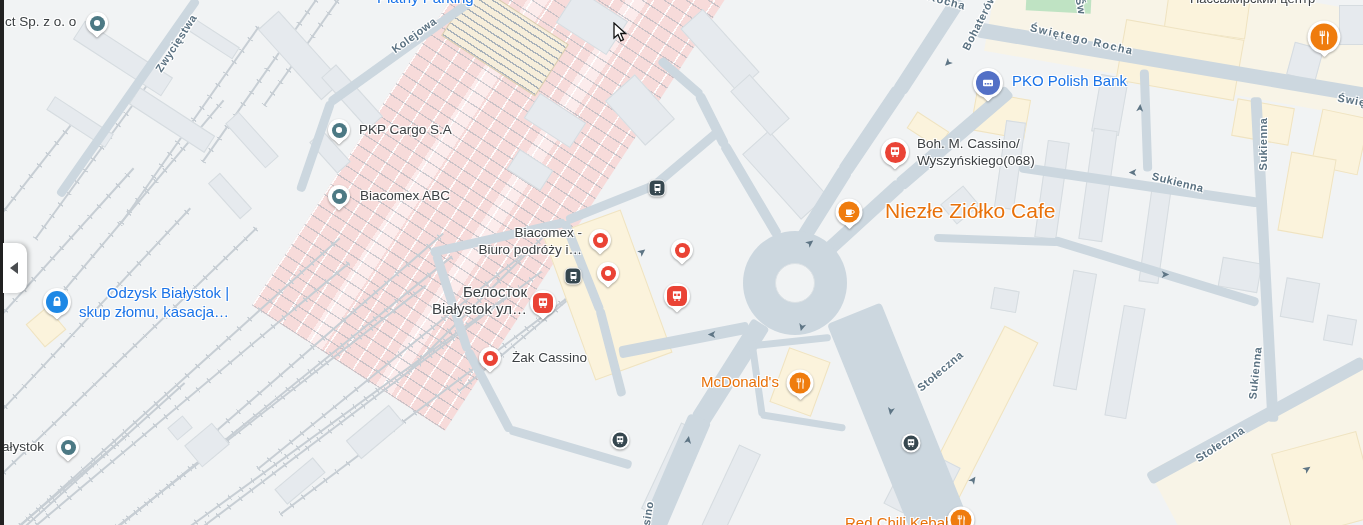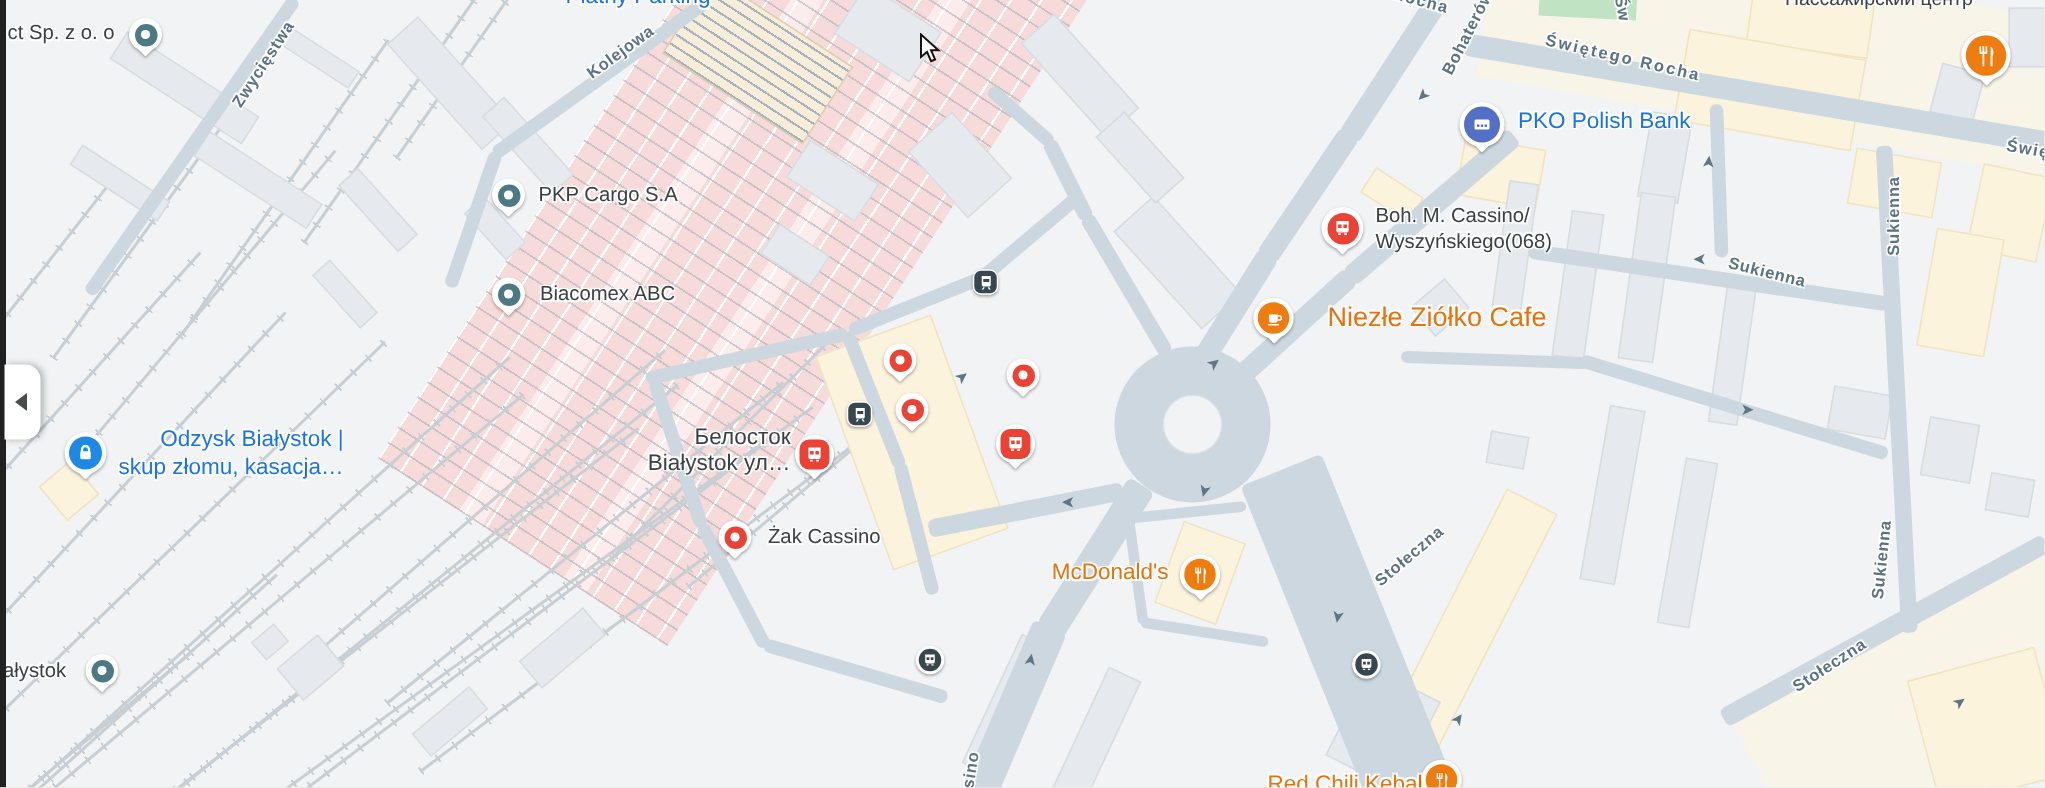--- a/index.html
+++ b/index.html
@@ -185,20 +185,24 @@
     <div class="street" style="left: 1352px; top: 100px; font-size: 11px; letter-spacing: 1px; z-index: 10; transform: translate(-50%, -50%) rotate(10deg);">Świę</div>
     <div class="poi dark" style="left: 5px; top: 13px; font-size: 13.5px; line-height: 17px; z-index: 11;">
       <div>ct Sp. z o. o</div>
     </div>
     <div class="poi dark" style="left: 359px; top: 121px; font-size: 13.5px; line-height: 17px; z-index: 11;">
       <div>PKP Cargo S.A</div>
     </div>
     <div class="poi dark" style="left: 360px; top: 187px; font-size: 13.5px; line-height: 17px; z-index: 11;">
       <div>Biacomex ABC</div>
     </div>
+    <div class="poi dark right" style="right: 781px; top: 224px; font-size: 13.5px; line-height: 17px; z-index: 11;">
+      <div>Biacomex -</div>
+      <div>Biuro podróży i…</div>
+    </div>
     <div class="poi dark right" style="right: 836px; top: 283px; font-size: 15px; line-height: 17px; z-index: 11;">
       <div>Белосток</div>
       <div>Białystok ул…</div>
     </div>
     <div class="poi dark" style="left: 512px; top: 349px; font-size: 13.5px; line-height: 17px; z-index: 11;">
       <div>Żak Cassino</div>
     </div>
     <div class="poi dark" style="left: 917px; top: 135px; font-size: 13.5px; line-height: 17px; z-index: 11;">
       <div>Boh. M. Cassino/</div>
       <div>Wyszyńskiego(068)</div>
@@ -212,21 +216,21 @@
     <div class="poi blue" style="left: 1012px; top: 72px; font-size: 15px; line-height: 18.5px; z-index: 11;">
       <div>PKO Polish Bank</div>
     </div>
     <div class="poi blue" style="left: 79px; top: 284px; font-size: 15px; line-height: 18.5px; z-index: 11; text-align: right;">
       <div>Odzysk Białystok |</div>
       <div>skup złomu, kasacja…</div>
     </div>
     <div class="poi blue" style="left: 377px; top: -11px; font-size: 15px; line-height: 18.5px; z-index: 11;">
       <div>Płatny Parking</div>
     </div>
-    <div class="poi orange" style="left: 869px; top: 202px; font-size: 18px; line-height: 18.5px; z-index: 11; padding-left: 16px;">
+    <div class="poi orange" style="left: 869px; top: 202px; font-size: 21px; line-height: 18.5px; z-index: 11; padding-left: 16px;">
       <div>Niezłe Ziółko Cafe</div>
     </div>
     <div class="poi orange right" style="right: 584px; top: 373px; font-size: 15px; line-height: 18.5px; z-index: 11;">
       <div>McDonald's</div>
     </div>
     <div class="poi orange" style="left: 845px; top: 514px; font-size: 15px; line-height: 18.5px; z-index: 11;">
       <div>Red Chili Kebab</div>
     </div>
     <div class="arrow" style="left: 948px; top: 63px; z-index: 6; transform: translate(-50%, -50%) rotate(135deg);">➤</div>
     <div class="arrow" style="left: 642px; top: 252px; z-index: 6; transform: translate(-50%, -50%) rotate(-38deg);">➤</div>

